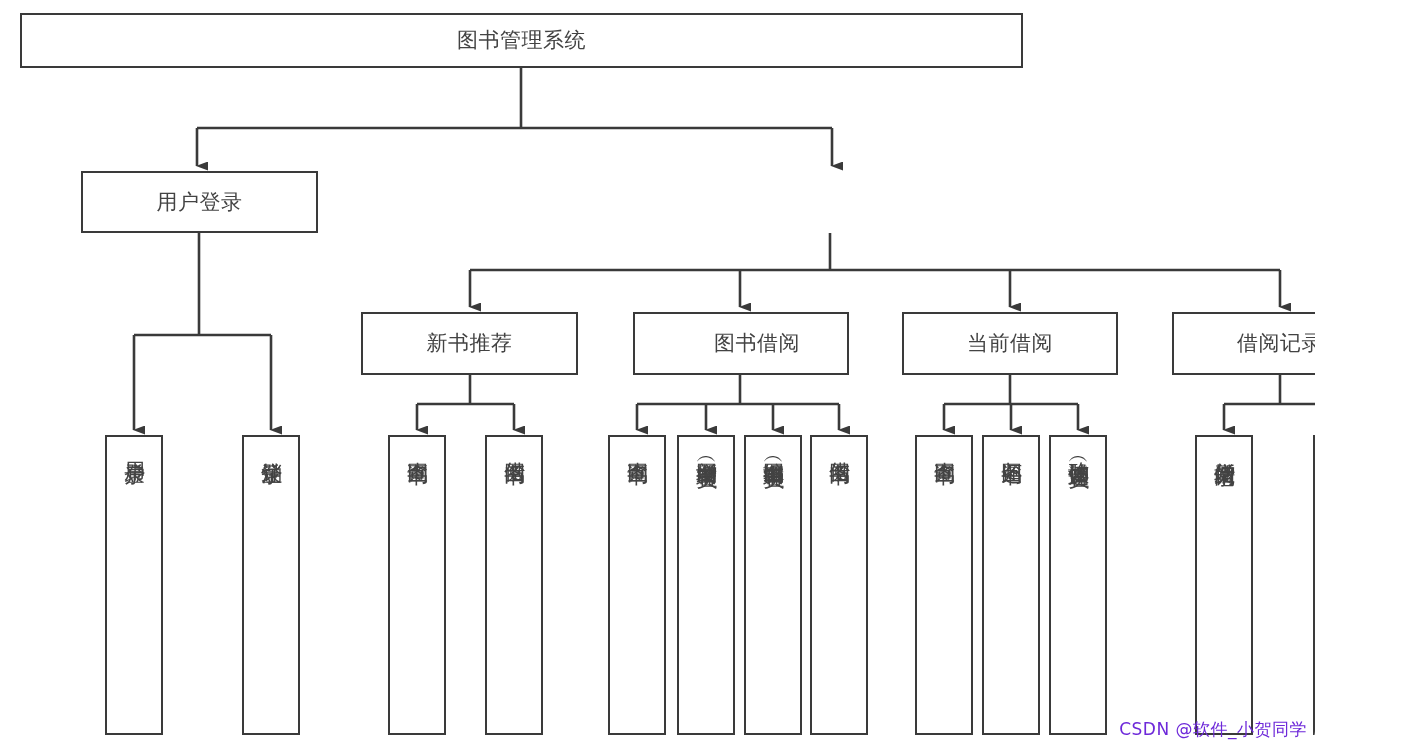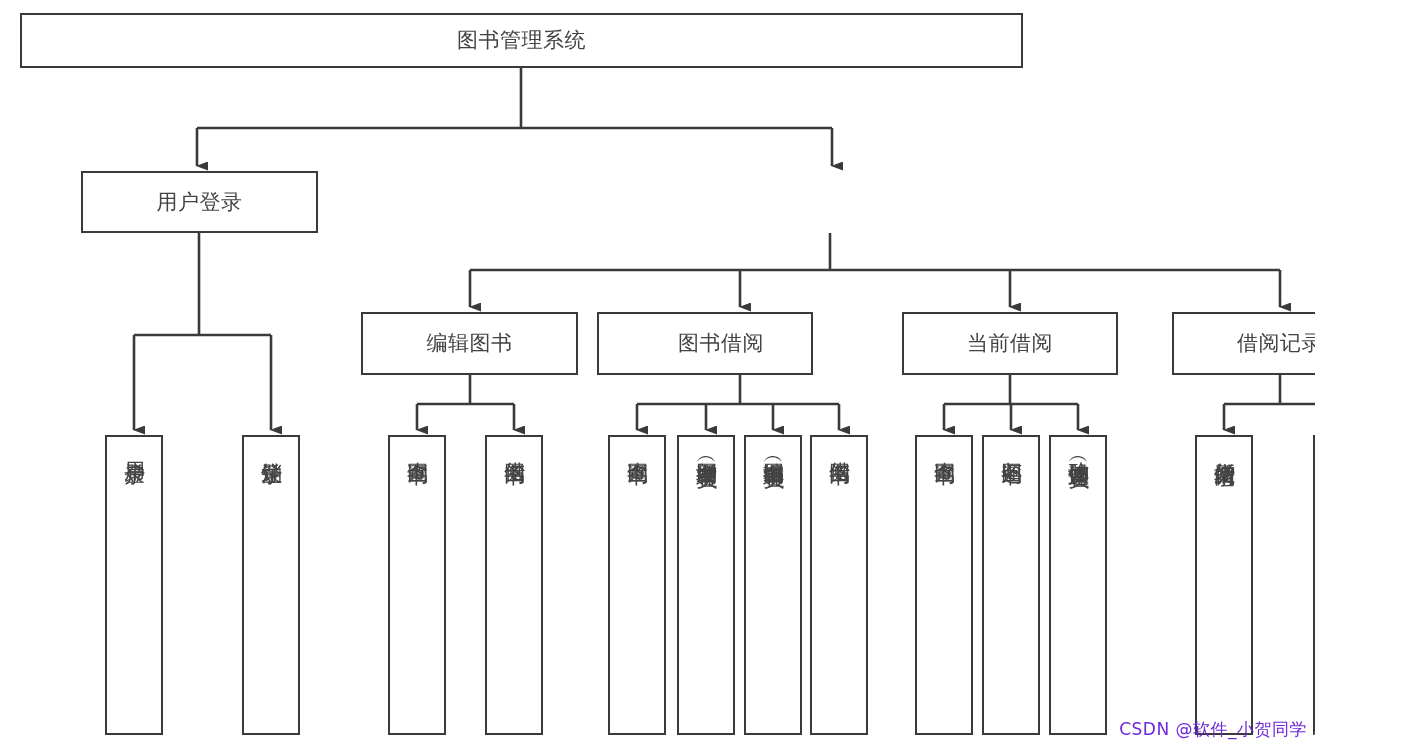--- a/index.html
+++ b/index.html
@@ -123,23 +123,23 @@
 
   <div class="node" style="left:20px; top:13px; width:1003px; height:55px;">
     <span class="label">图书管理系统</span>
   </div>
 
   <div class="node" style="left:81px; top:171px; width:237px; height:62px;">
     <span class="label">用户登录</span>
   </div>
 
   <div class="node" style="left:361px; top:312px; width:217px; height:63px;">
-    <span class="label">编辑图书</span>
+    <span class="label">新书推荐</span>
   </div>
-  <div class="node" style="left:597px; top:312px; width:216px; height:63px;padding-left:32px;">
+  <div class="node" style="left:633px; top:312px; width:216px; height:63px;padding-left:32px;">
     <span class="label">图书借阅</span>
   </div>
   <div class="node" style="left:902px; top:312px; width:216px; height:63px;">
     <span class="label">当前借阅</span>
   </div>
   <div class="node" style="left:1172px; top:312px; width:216px; height:63px;">
     <span class="label">借阅记录</span>
   </div>
 
   <div class="node leaf" style="left:105px; top:435px; width:58px; height:300px;">

